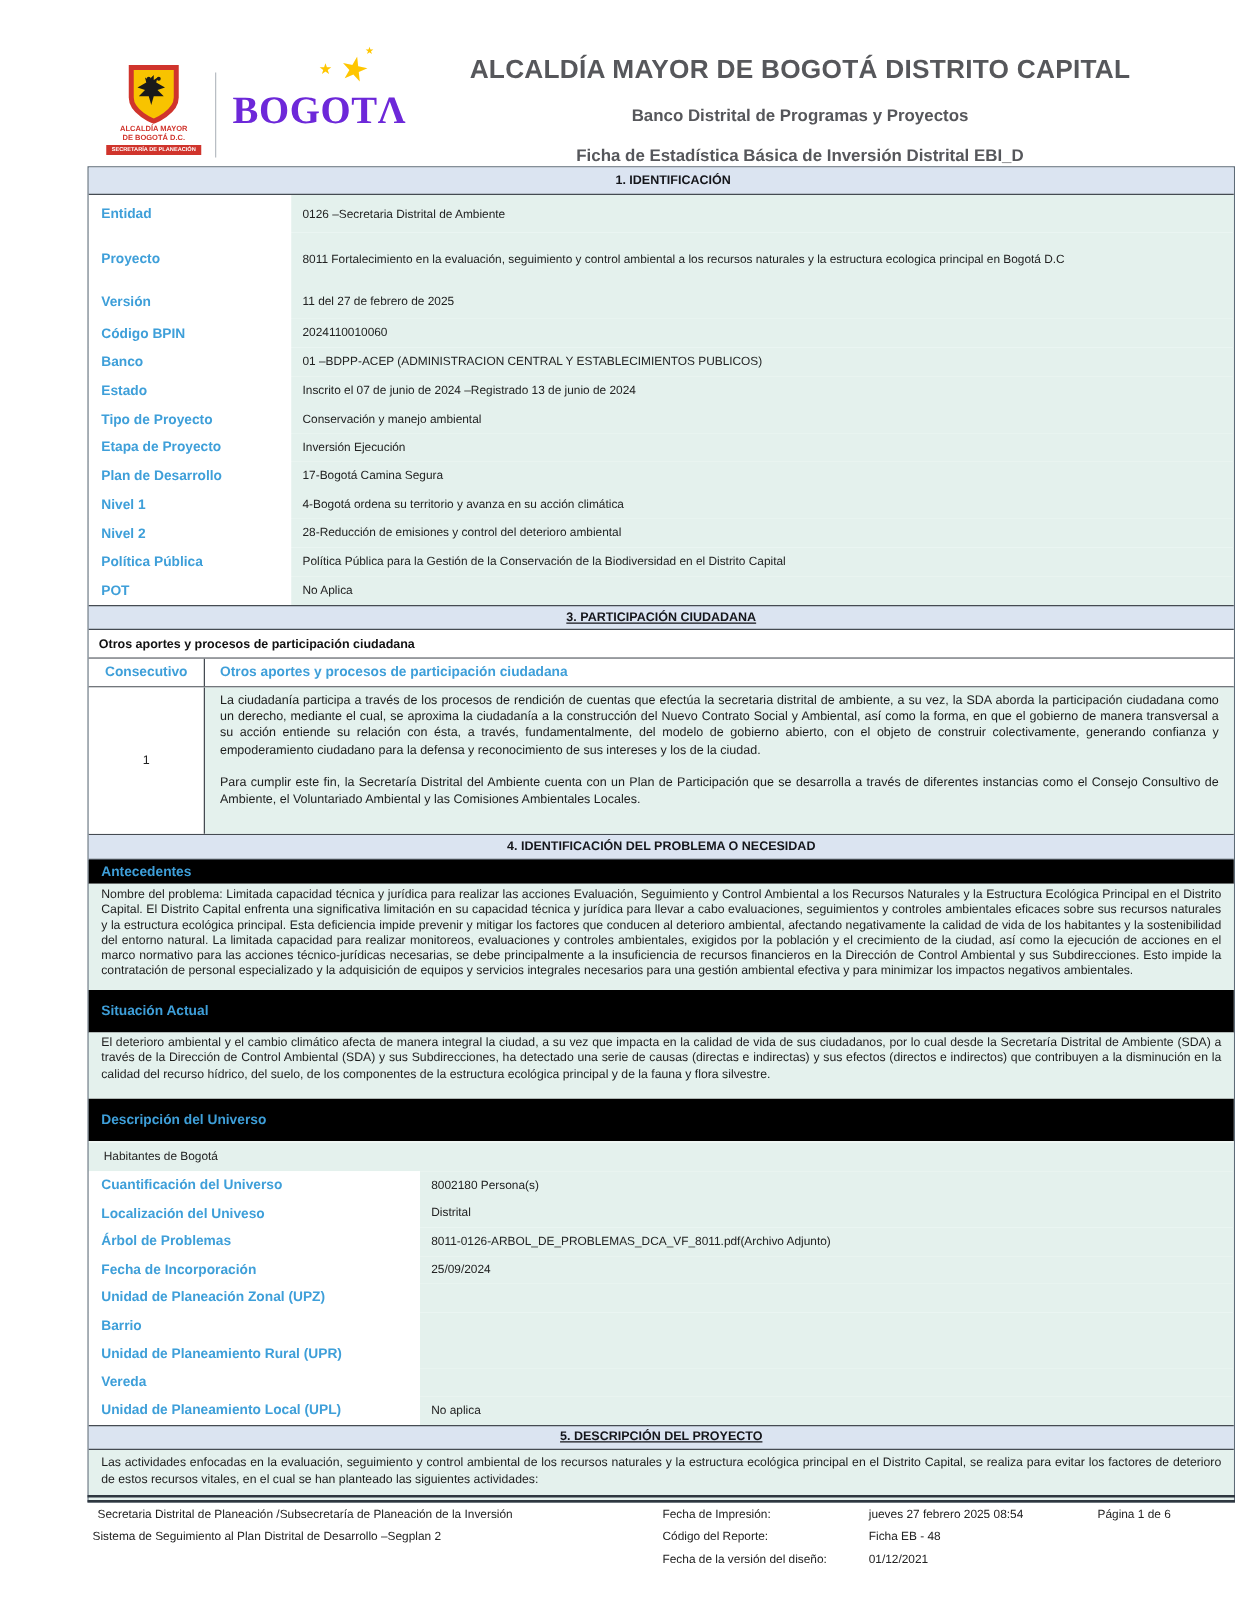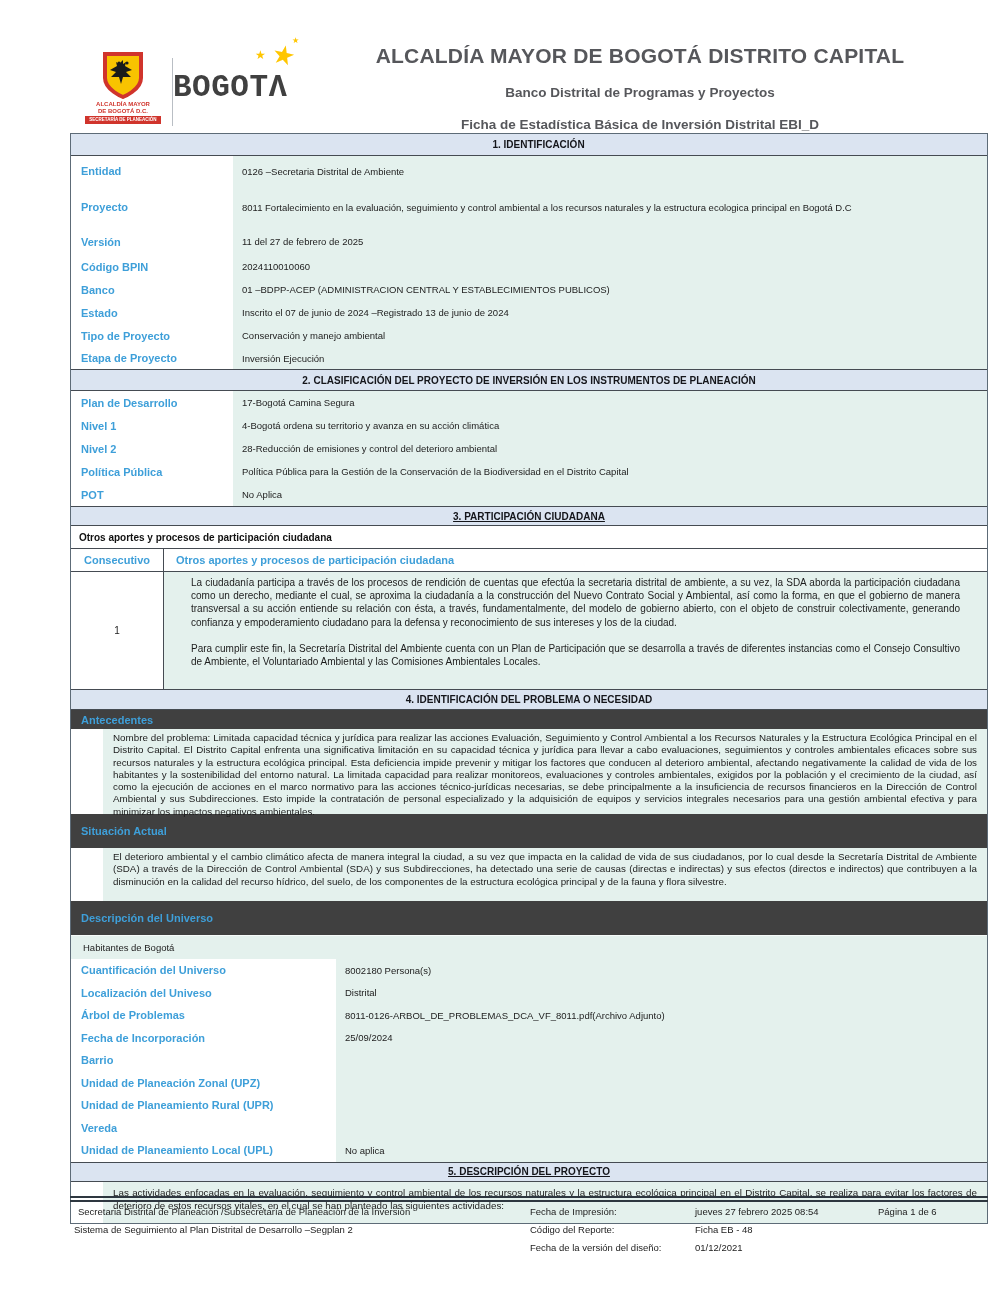--- a/index.html
+++ b/index.html
@@ -9,21 +9,21 @@
     font-family:"Liberation Sans", sans-serif; color:#1b1b1b; overflow:hidden;
   }
 
   
   .hdr { position:absolute; left:0; top:0; width:1000px; height:133px; }
   .crest-wrap { position:absolute; left:85px; top:52px; width:76px; text-align:center; }
   .crest-svg { display:block; margin:0 auto; }
   .crest-cap { color:#d0342c; font-weight:bold; font-size:6px; line-height:7px; margin-top:2px; letter-spacing:0; }
   .crest-band { background:#d0342c; color:#fff; font-size:4.5px; line-height:8px; margin-top:1px; font-weight:bold; }
   .logo-divider { position:absolute; left:172px; top:58px; width:1px; height:68px; background:#b9bec4; }
-  .wordmark { position:absolute; left:173px; top:70px; font-weight:800; font-size:31px; letter-spacing:0.5px; color:#404040; font-family:Liberation Mono, monospace; }
+  .wordmark { position:absolute; left:186px; top:70px; font-weight:800; font-size:31px; letter-spacing:0.5px; color:#6d28d9; font-family:Liberation Serif, serif; }
   .star-big   { position:absolute; left:272px; top:40px; color:#ffc600; font-size:26px; transform:rotate(12deg); }
   .star-small { position:absolute; left:255px; top:48px; color:#ffc600; font-size:12px; }
   .star-tiny  { position:absolute; left:292px; top:36px; color:#ffc600; font-size:8px; }
   .titles { position:absolute; left:290px; top:0; width:700px; text-align:center; color:#56575b; }
   .t1 { margin-top:44px; font-size:21px; font-weight:bold; letter-spacing:0.2px; }
   .t2 { margin-top:17px; font-size:13.5px; font-weight:bold; }
 
   
   .doc {
     position:absolute; left:70px; top:133px; width:918px;
@@ -42,35 +42,35 @@
     width:162px; background:#fff; color:#3e9fd9; font-weight:bold; font-size:11px;
     display:flex; align-items:center; padding-left:10px;
   }
   .fvalue {
     flex:1; background:#e4f1ed; color:#222; font-size:9.5px;
     display:flex; align-items:center; padding-left:9px; padding-right:2px;
   }
   .u .flabel { width:265px; }
   .h30{height:30px}.h42{height:42px}.h27{height:27px}.h23{height:23px}.h22{height:22px}.h225{height:22.5px}
 
-  .subhdr { color:#3e9fd9; font-weight:bold; font-size:11px; padding-left:10px; display:flex; align-items:center; background:#404040; }
+  .subhdr { color:#3e9fd9; font-weight:bold; font-size:11px; padding-left:10px; display:flex; align-items:center; background:#000000; }
   .h19{height:19px}.h18{height:34px}
   .para {
     background:#e4f1ed; color:#1c1c1c; font-size:9.8px; line-height:12.3px;
-    text-align:justify; padding:3px 10px 2px 10px;margin-left:32px;
+    text-align:justify; padding:3px 10px 2px 10px;
   }
   .pA{height:85px}.pB{height:53px}.pC{min-height:41px;line-height:13px;padding-top:4px}
 
   .boldrow { height:23px; display:flex; align-items:center; padding-left:8px; font-weight:bold; font-size:10px; color:#111; background:#fff; border-bottom:1px solid #454b52; }
   .chead { display:flex; height:23px; border-bottom:1px solid #454b52; background:#fff; }
   .ccol1 { width:93px; border-right:1px solid #454b52; display:flex; align-items:center; justify-content:center; color:#3e9fd9; font-weight:bold; font-size:11px; }
   .chead .ccol2 { flex:1; display:flex; align-items:center; padding-left:12px; color:#3e9fd9; font-weight:bold; font-size:11px; }
   .cdata { display:flex; height:117px; }
   .cdata .ccol1 { font-size:10px; color:#222; font-weight:normal; background:#fff; }
-  .cbody { flex:1; background:#e4f1ed; padding:4px 27px; font-size:10px; line-height:13.2px; text-align:justify; color:#1c1c1c; }
+  .cbody { flex:1; background:#e4f1ed; padding:4px 12px; font-size:10px; line-height:13.2px; text-align:justify; color:#1c1c1c; }
   .cbody p { margin:0; }
   .cbody p + p { margin-top:13px; }
 
   .fullrow { height:24px; background:#e4f1ed; display:flex; align-items:center; padding-left:12px; font-size:9.5px; color:#222; border-top:1px solid #f6fbf9; }
 
   
   .dline { position:absolute; left:70px; top:1196px; width:918px; height:6px; border-top:2px solid #2e3740; border-bottom:2px solid #2e3740; }
   .ftr { position:absolute; left:70px; top:1206px; width:918px; font-size:9.5px; color:#222; }
   .frl { position:absolute; white-space:nowrap; }
 </style>
@@ -133,21 +133,20 @@
     </div>
     <div class="frow h23">
       <div class="flabel">Tipo de Proyecto</div>
       <div class="fvalue">Conservación y manejo ambiental</div>
     </div>
     <div class="frow h22">
       <div class="flabel">Etapa de Proyecto</div>
       <div class="fvalue">Inversión Ejecución</div>
     </div>
 
-    <div class="band b22">2. CLASIFICACIÓN DEL PROYECTO DE INVERSIÓN EN LOS INSTRUMENTOS DE PLANEACIÓN</div>
 
     <div class="frow h23">
       <div class="flabel">Plan de Desarrollo</div>
       <div class="fvalue">17-Bogotá Camina Segura</div>
     </div>
     <div class="frow h23">
       <div class="flabel">Nivel 1</div>
       <div class="fvalue">4-Bogotá ordena su territorio y avanza en su acción climática</div>
     </div>
     <div class="frow h23">
@@ -195,25 +194,25 @@
     </div>
     <div class="frow u h225">
       <div class="flabel">Árbol de Problemas</div>
       <div class="fvalue">8011-0126-ARBOL_DE_PROBLEMAS_DCA_VF_8011.pdf(Archivo Adjunto)</div>
     </div>
     <div class="frow u h225">
       <div class="flabel">Fecha de Incorporación</div>
       <div class="fvalue">25/09/2024</div>
     </div>
     <div class="frow u h225">
+      <div class="flabel">Unidad de Planeación Zonal (UPZ)</div>
+      <div class="fvalue"></div>
+    </div>
+    <div class="frow u h225">
       <div class="flabel">Barrio</div>
-      <div class="fvalue"></div>
-    </div>
-    <div class="frow u h225">
-      <div class="flabel">Unidad de Planeación Zonal (UPZ)</div>
       <div class="fvalue"></div>
     </div>
     <div class="frow u h225">
       <div class="flabel">Unidad de Planeamiento Rural (UPR)</div>
       <div class="fvalue"></div>
     </div>
     <div class="frow u h225">
       <div class="flabel">Vereda</div>
       <div class="fvalue"></div>
     </div>

